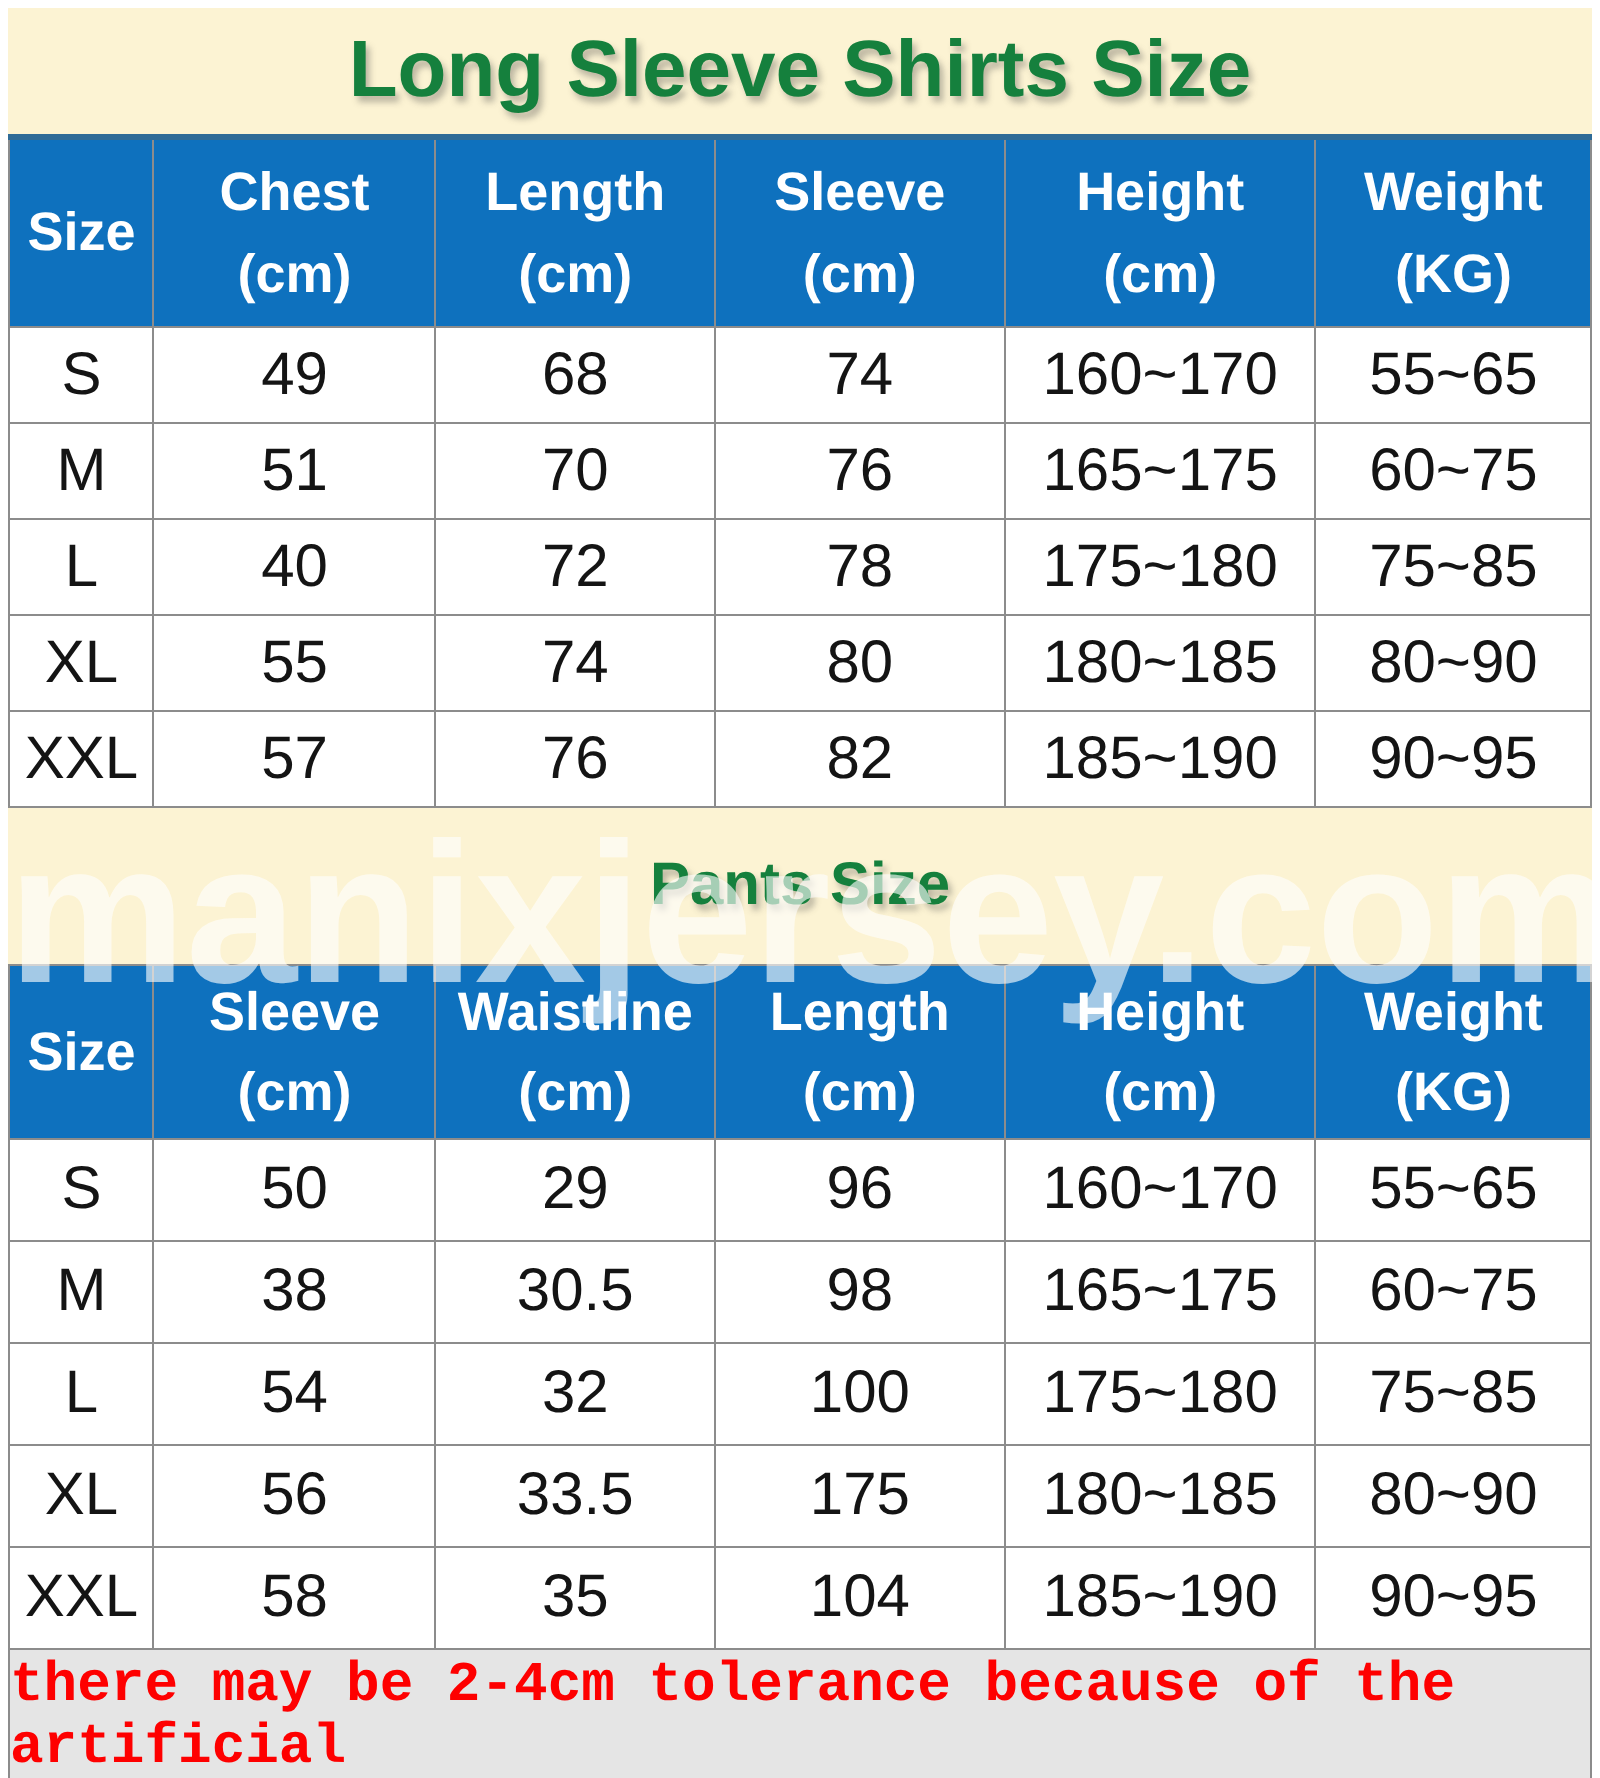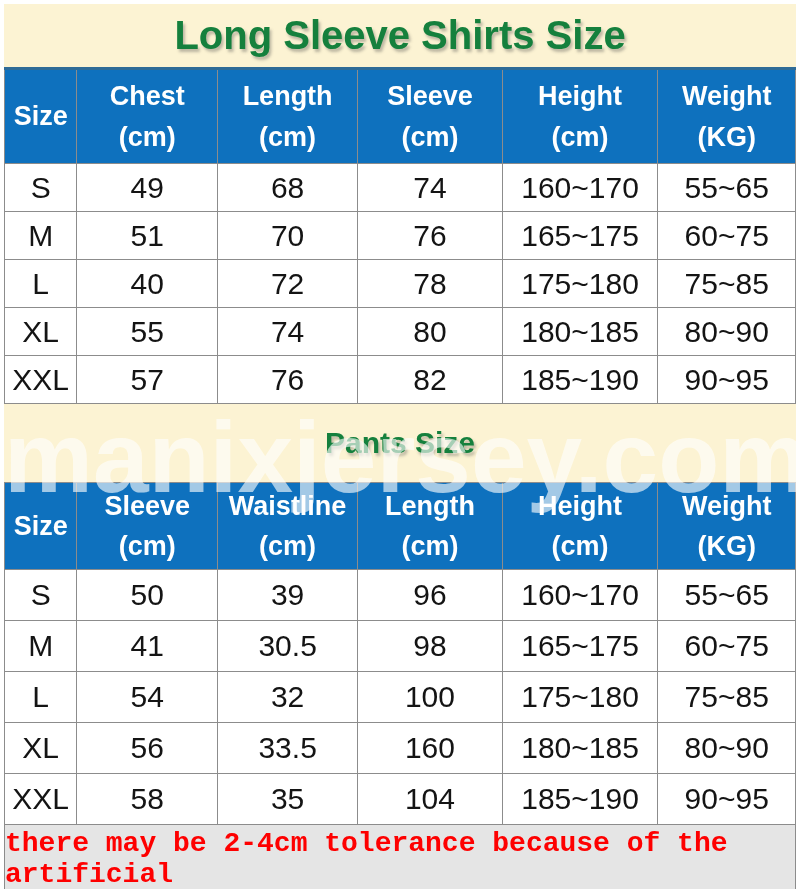--- a/index.html
+++ b/index.html
@@ -181,46 +181,46 @@
           <th>
             <span class="unit-line">Weight</span>
             <span class="unit-line">(KG)</span>
           </th>
         </tr>
     </thead>
     <tbody>
         <tr>
           <td>S</td>
           <td>50</td>
-          <td>39</td>
+          <td>29</td>
           <td>96</td>
           <td>160~170</td>
           <td>55~65</td>
         </tr>
         <tr>
           <td>M</td>
-          <td>41</td>
+          <td>38</td>
           <td>30.5</td>
           <td>98</td>
           <td>165~175</td>
           <td>60~75</td>
         </tr>
         <tr>
           <td>L</td>
           <td>54</td>
           <td>32</td>
           <td>100</td>
           <td>175~180</td>
           <td>75~85</td>
         </tr>
         <tr>
           <td>XL</td>
           <td>56</td>
           <td>33.5</td>
-          <td>160</td>
+          <td>175</td>
           <td>180~185</td>
           <td>80~90</td>
         </tr>
         <tr>
           <td>XXL</td>
           <td>58</td>
           <td>35</td>
           <td>104</td>
           <td>185~190</td>
           <td>90~95</td>

